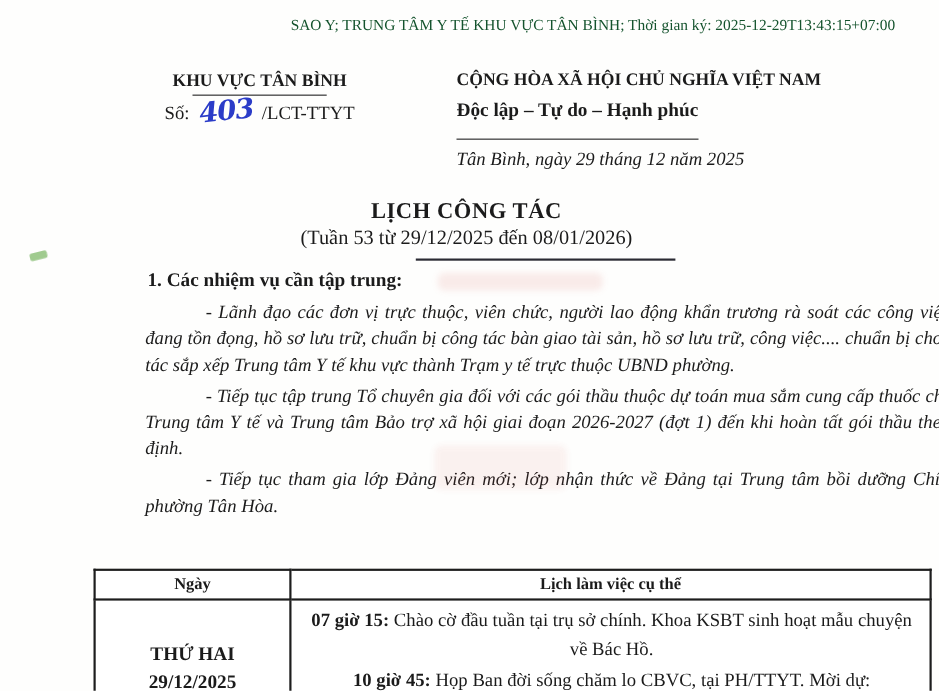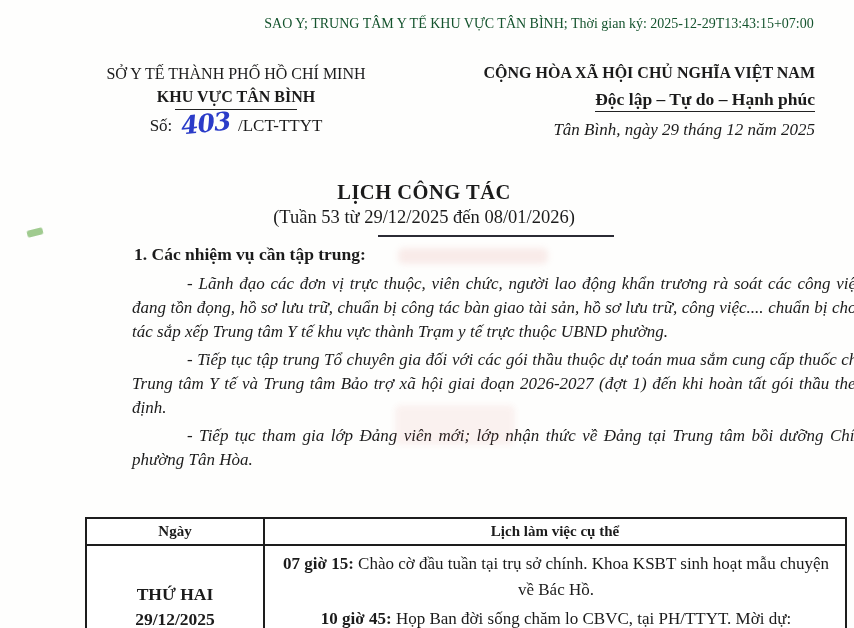--- a/index.html
+++ b/index.html
@@ -20,23 +20,23 @@
   .hdr-left .l1{font-size:16px;}
   .hdr-left .l2,.hdr-left .l3{font-weight:bold;font-size:16px;}
   .hdr-underline{width:122px;height:0;border-bottom:1.6px solid #222;margin:1px auto 3px auto;}
   .so-line{font-size:17px;margin-top:2px;}
   .hand-num{
     display:inline-block;color:#2b3cc8;font-size:25px;line-height:20px;
     font-style:italic;font-family:"DejaVu Serif",serif;
     transform:rotate(-6deg) translateY(1px);letter-spacing:-1px;font-weight:bold;
     margin:0 4px;
   }
-  .hdr-right{top:62px;left:415px;width:400px;text-align:right;}
+  .hdr-right{top:62px;left:415px;width:400px;text-align:left;}
   .hdr-right .n1{font-weight:bold;font-size:16px;line-height:22px;}
-  .hdr-right .n2{display:inline-block;font-weight:bold;font-size:17.5px;line-height:24px;border-bottom:1.7px solid #222;padding-bottom:0;margin-top:3px;}
+  .hdr-right .n2{display:inline-block;font-weight:bold;font-size:17.5px;line-height:24px;border-bottom:1.7px solid #222;padding-bottom:15px;margin-top:3px;}
   .hdr-right .n3{font-style:italic;font-size:17px;margin-top:8px;}
   
   .title-block{top:181px;left:0;width:848px;text-align:center;}
   .title-main{font-weight:bold;font-size:20.5px;letter-spacing:.5px;}
   .title-sub{font-size:18.5px;margin-top:3px;}
   .subtitle-underline{top:235px;left:378px;width:236px;height:2.4px;background:#2b2b34;}
   
   .content{top:244px;left:85px;width:762px;margin-left:47px;}
   .sec-heading{font-weight:bold;font-size:17.5px;margin:0 0 7px 2px;}
   .sec-heading.it{font-style:italic;margin-top:7px;margin-bottom:0;}
@@ -59,21 +59,20 @@
   .bleed{background:rgba(205,70,55,.10);filter:blur(3px);border-radius:6px;}
   .bleed1{top:248px;left:398px;width:150px;height:16px;}
   .bleed2{top:405px;left:395px;width:120px;height:40px;opacity:.7;}
 </style>
 </head>
 <body>
 
 <div class="abs top-notice">SAO Y; TRUNG TÂM Y TẾ KHU VỰC TÂN BÌNH; Thời gian ký: 2025-12-29T13:43:15+07:00</div>
 
 <div class="abs hdr-left">
-  <div class="l1">SỞ Y TẾ THÀNH PHỐ HỒ CHÍ MINH</div>
   <div class="l3">KHU VỰC TÂN BÌNH</div>
   <div class="hdr-underline"></div>
   <div class="so-line">
     <span>Số:</span>
     <span class="hand-num">403</span>
     <span>/LCT-TTYT</span>
   </div>
 </div>
 
 <div class="abs hdr-right">

